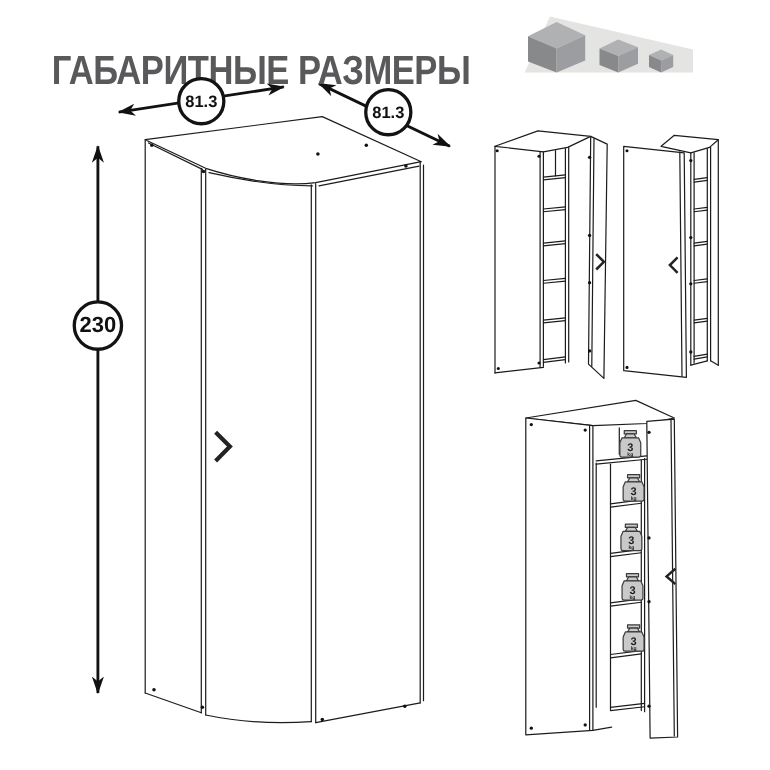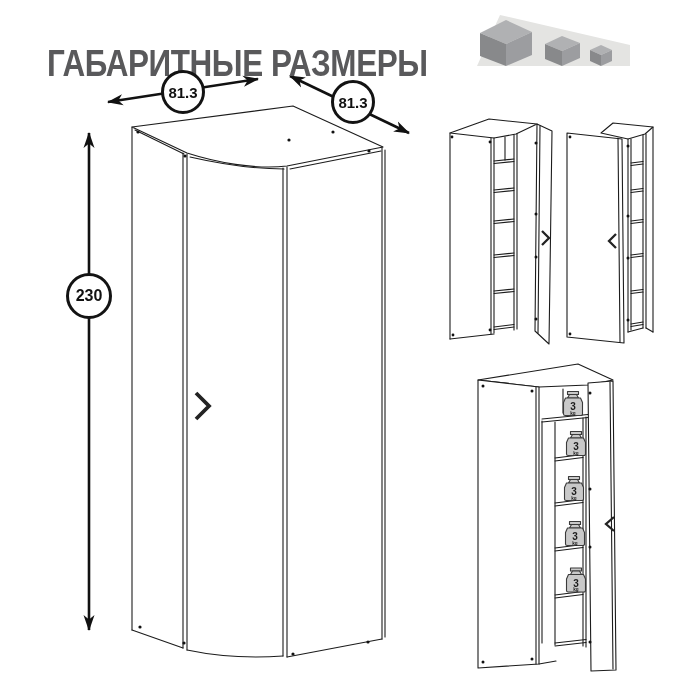--- a/index.html
+++ b/index.html
@@ -6,21 +6,21 @@
   .page{position:relative;width:700px;height:700px;background:#fff;overflow:hidden;
         font-family:"Liberation Sans","DejaVu Sans",sans-serif;}
   .title{position:absolute;left:47px;top:18px;font-size:37px;font-weight:bold;color:#59595b;
          letter-spacing:-0.5px;white-space:nowrap;transform:scaleX(0.85);transform-origin:left top;}
   .subtitle{position:absolute;left:440px;top:92px;font-size:13.5px;color:#1c1c1c;white-space:nowrap;}
   .art{position:absolute;left:0;top:0;}
   .badge{position:absolute;box-sizing:border-box;background:#fff;border:3px solid #131313;
          border-radius:50%;display:flex;align-items:center;justify-content:center;
          font-weight:bold;color:#111;}
   .badge-sm{width:44px;height:44px;font-size:15px;}
-  .badge-lg{width:46px;height:46px;font-size:16px;}
+  .badge-lg{width:46px;height:46px;font-size:20px;}
   #badge-w-left{left:161px;top:70px;}
   #badge-w-right{left:331px;top:80px;}
   #badge-height{left:66px;top:273px;}
   
   .ln{fill:none;stroke:#1c1c1c;stroke-width:1.1;stroke-linejoin:round;stroke-linecap:round;}
   .pnl{fill:#ffffff;stroke:#1c1c1c;stroke-width:1.1;stroke-linejoin:round;}
   .dim{fill:none;stroke:#111;stroke-width:2.6;}
   .dot{fill:#111;stroke:none;}
   .hdl{fill:none;stroke:#232323;stroke-width:3.8;stroke-linejoin:miter;stroke-linecap:butt;}
   .hdl2{stroke-width:2.3;}

